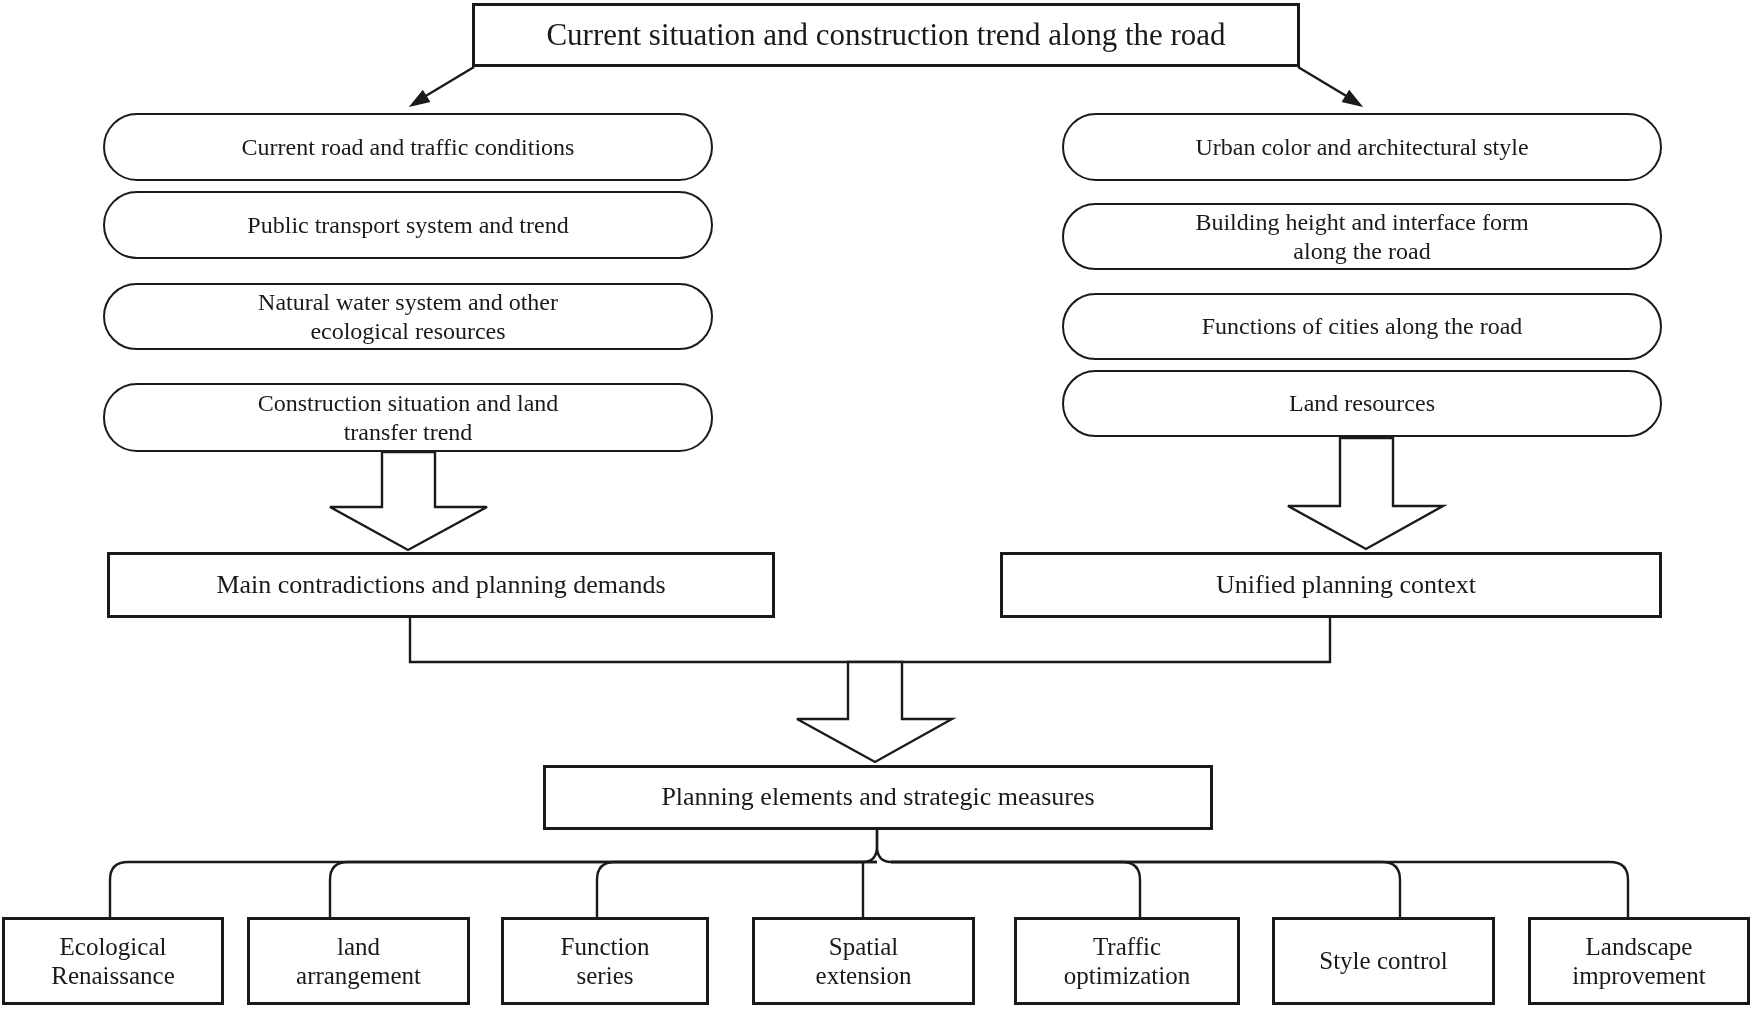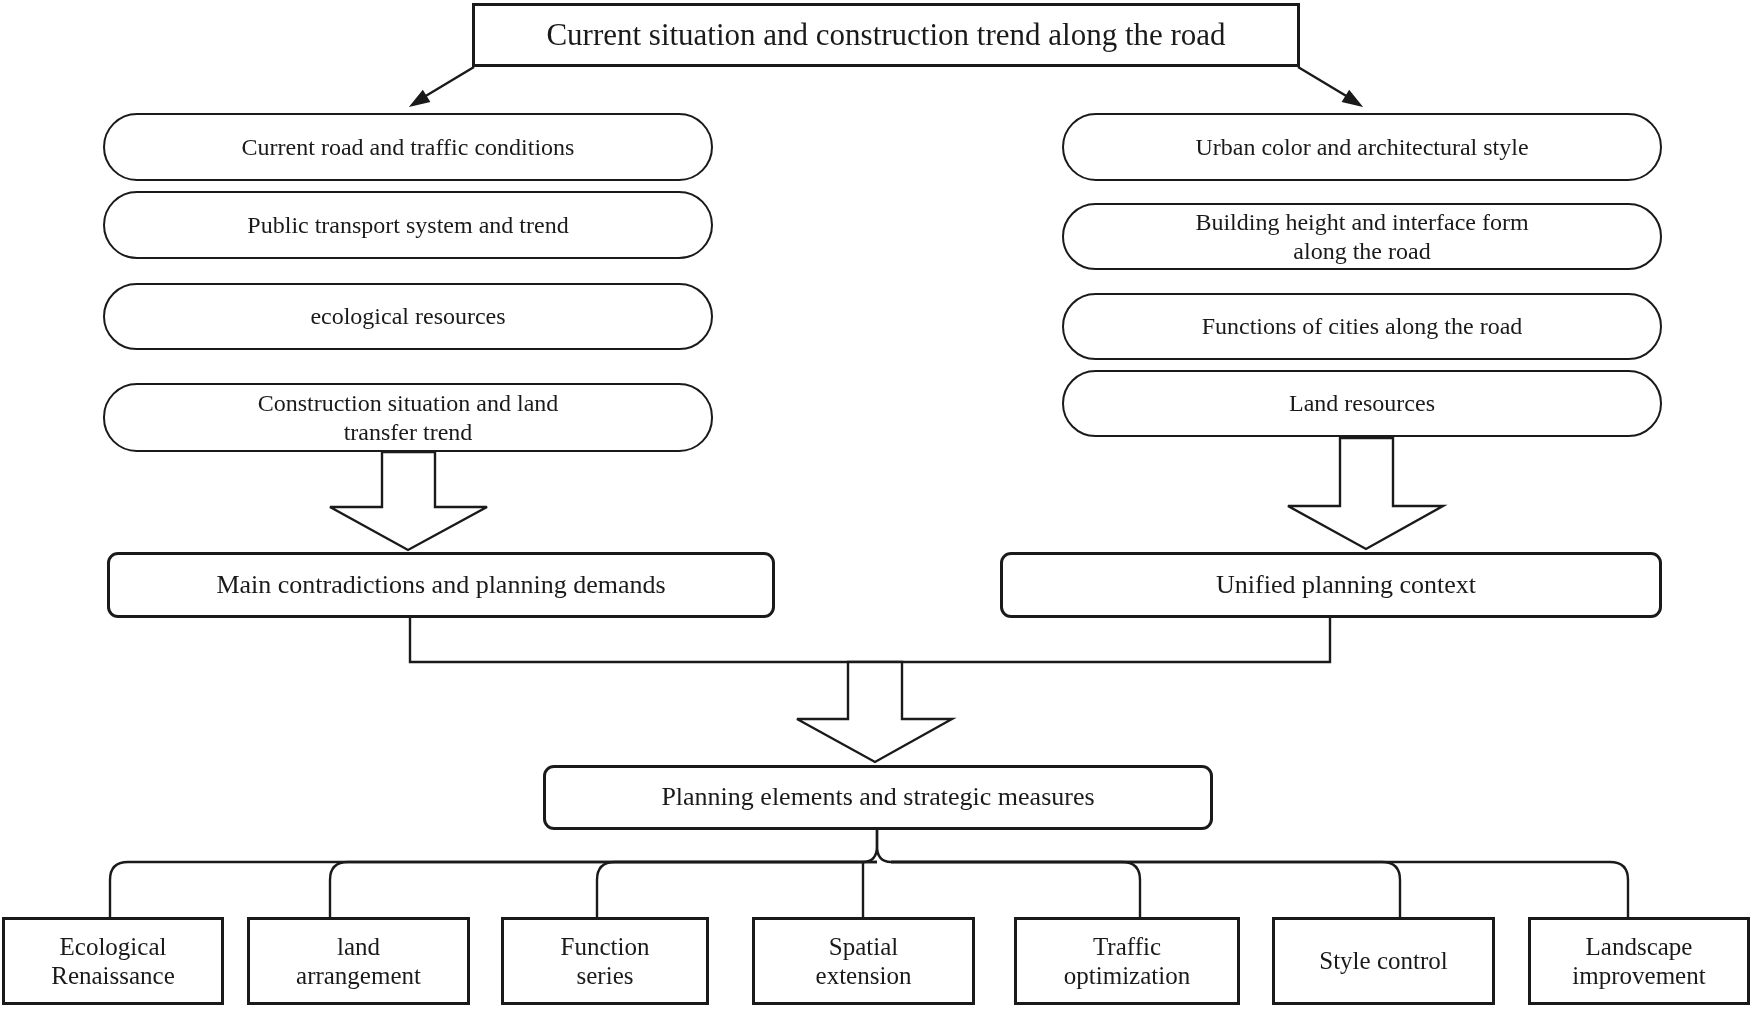--- a/index.html
+++ b/index.html
@@ -8,21 +8,21 @@
     font-family:"Liberation Serif","DejaVu Serif",serif;color:#1a1a1a;
   }
   #connector-layer{position:absolute;left:0;top:0;z-index:1;}
   .node{
     position:absolute;display:flex;flex-direction:column;align-items:center;justify-content:center;
     text-align:center;background:#ffffff;box-sizing:border-box;z-index:2;line-height:1.18;
   }
   .node span{display:block;}
   .pill{border:2.3px solid #1a1a1a;border-radius:34px;font-size:24px;}
   .rect{border:3px solid #1a1a1a;font-size:31px;}
-  .band{font-size:26px;border-radius:11px;}
+  .band{font-size:26px;}
   .leaf{font-size:25px;}
 </style>
 </head>
 <body>
 
 <svg id="connector-layer" width="1753" height="1011" viewBox="0 0 1753 1011" fill="none" stroke="#1a1a1a" stroke-width="2.4">
 
   <g>
     <line x1="474" y1="67" x2="424" y2="97"></line>
     <polygon points="412,105 422.7,91.9 428.5,101.3" fill="#1a1a1a"></polygon>
@@ -59,20 +59,21 @@
 
 <div class="node pill" style="left:103px;top:113px;width:610px;height:68px;">
   <span>Current road and traffic conditions</span>
   <span></span>
 </div>
 <div class="node pill" style="left:103px;top:191px;width:610px;height:68px;">
   <span>Public transport system and trend</span>
   <span></span>
 </div>
 <div class="node pill" style="left:103px;top:283px;width:610px;height:67px;">
+  <span>Natural water system and other</span>
   <span>ecological resources</span>
 </div>
 <div class="node pill" style="left:103px;top:383px;width:610px;height:69px;">
   <span>Construction situation and land</span>
   <span>transfer trend</span>
 </div>
 
 <div class="node pill" style="left:1062px;top:113px;width:600px;height:68px;">
   <span>Urban color and architectural style</span>
   <span></span>

